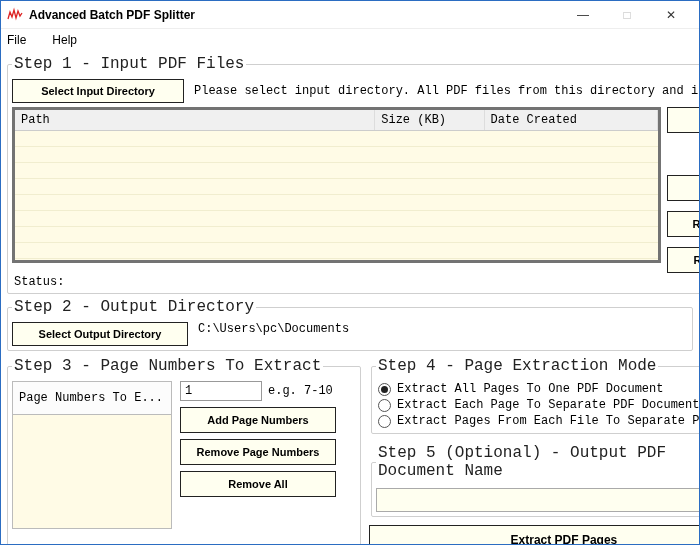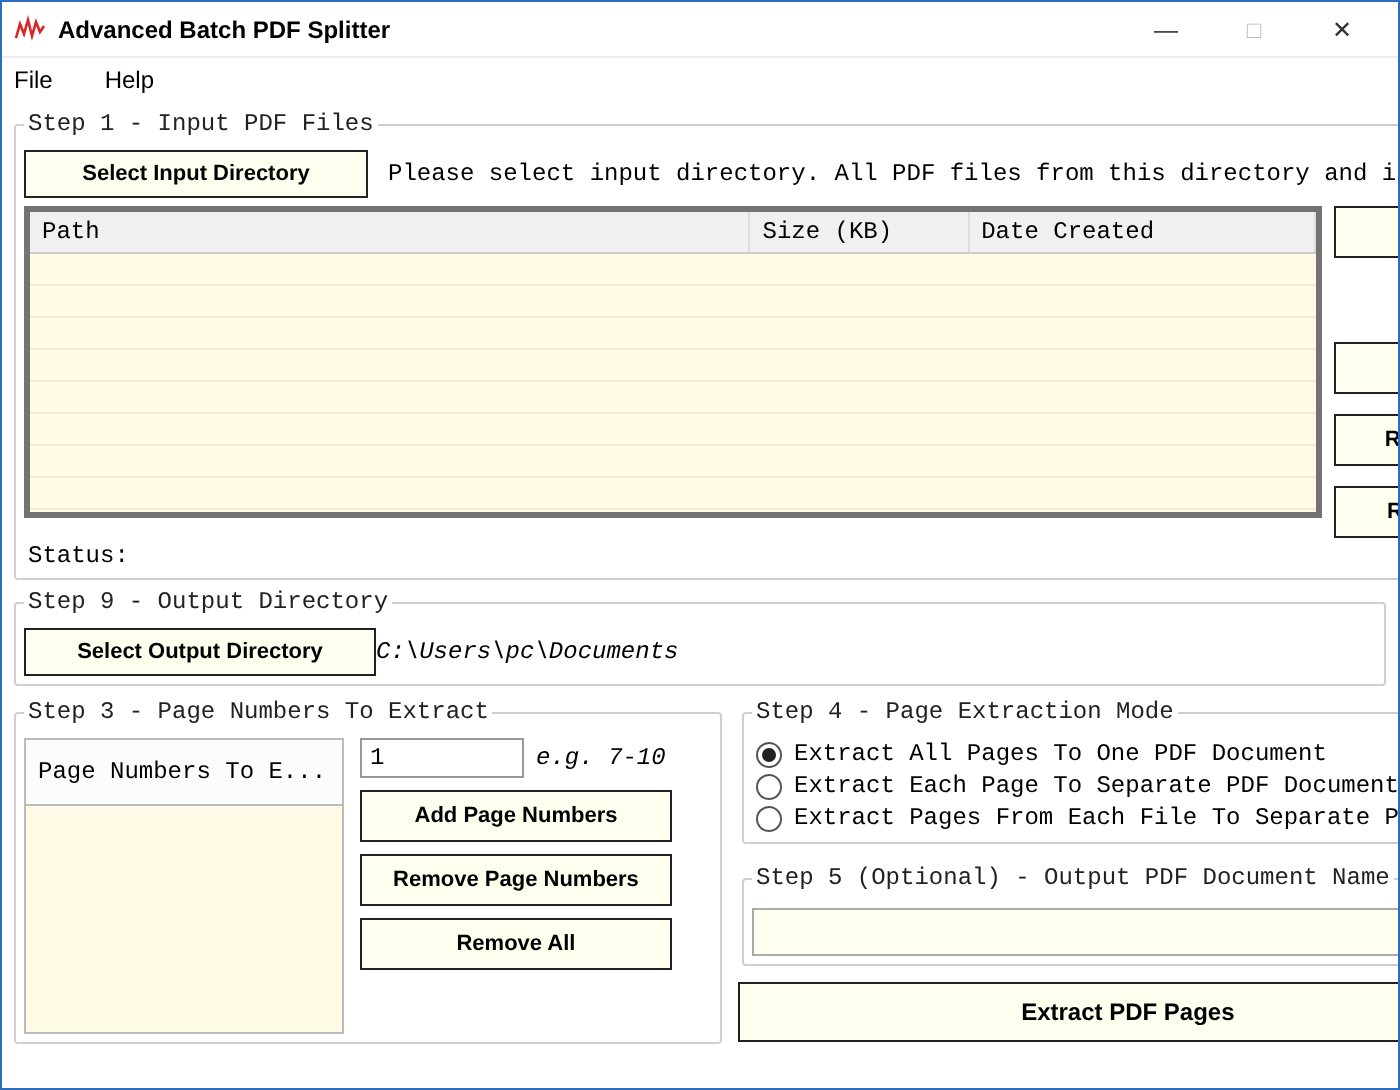--- a/index.html
+++ b/index.html
@@ -42,25 +42,25 @@
   border: 1px solid #cfcfcf;
   border-radius: 2px;
   margin: 2px 2px 4px 2px;
   padding: 6px 4px 4px 4px;
   position: relative;
   font-family: "Courier New", monospace;
   font-size: 12px;
 }
 legend {
   font-family: "Courier New", monospace;
-  font-size: 12px;
+  font-size: 16px;
   padding: 0 2px;
   color: #222;
 }
-.mono { font-family: "Courier New", monospace; font-size: 12px; font-style: italic; }
+.mono { font-family: "Courier New", monospace; font-size: 12px; }
 .btn {
   background: #fffff0;
   border: 1px solid #222;
   font-family: "MS Sans Serif","Segoe UI",sans-serif;
   font-size: 11px;
   font-weight: bold;
   text-align: center;
   padding: 3px 4px;
   cursor: default;
   display: inline-flex;
@@ -92,21 +92,21 @@
 .side-btns {
   display: flex;
   flex-direction: column;
   gap: 10px;
   width: 146px;
 }
 .side-btns .btn { width: 140px; height: 26px; }
 .step1-main { display: flex; gap: 6px; }
 .grid-wrap { flex: 1; }
 .status { font-family: "Courier New", monospace; font-size: 12px; padding: 2px 2px 0 2px; }
-.step2-row { display: flex; align-items: center; }
+.step2-row { display: flex; align-items: flex-start; gap: 10px; }
 .cols { display: flex; gap: 6px; }
 .step3 { width: 380px; }
 .step3-inner { display: flex; gap: 8px; }
 .pn-listhead {
   border: 1px solid #bbb;
   height: 20px;
   width: 160px;
   display: flex;
   align-items: center;
   padding: 16px 6px;
@@ -209,21 +209,21 @@
         <div style="height:22px"></div>
         <div class="btn">Add PDF File</div>
         <div class="btn">Remove PDF File</div>
         <div class="btn">Remove All Files</div>
       </div>
     </div>
     <div class="status">Status:</div>
   </fieldset>
 
   <fieldset>
-    <legend>Step 9 - Output Directory</legend>
+    <legend>Step 2 - Output Directory</legend>
     <div class="step2-row">
       <div class="btn" style="width:176px;height:24px">Select Output Directory</div>
       <div class="mono">C:\Users\pc\Documents</div>
     </div>
   </fieldset>
 
   <div class="cols">
     <fieldset class="step3">
       <legend>Step 3 - Page Numbers To Extract</legend>
       <div class="step3-inner">

